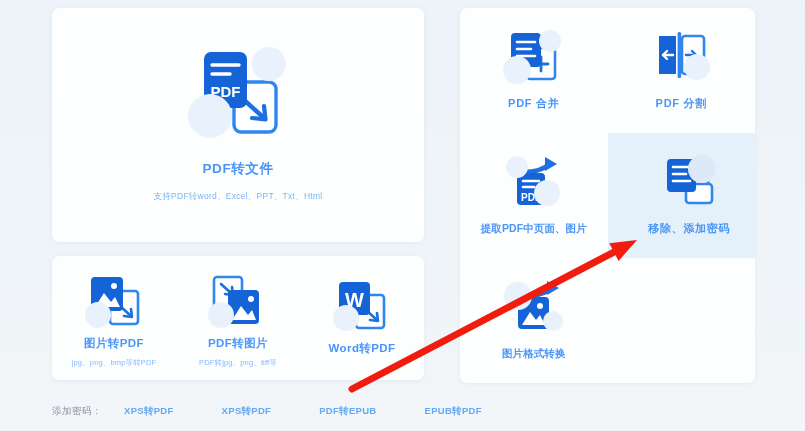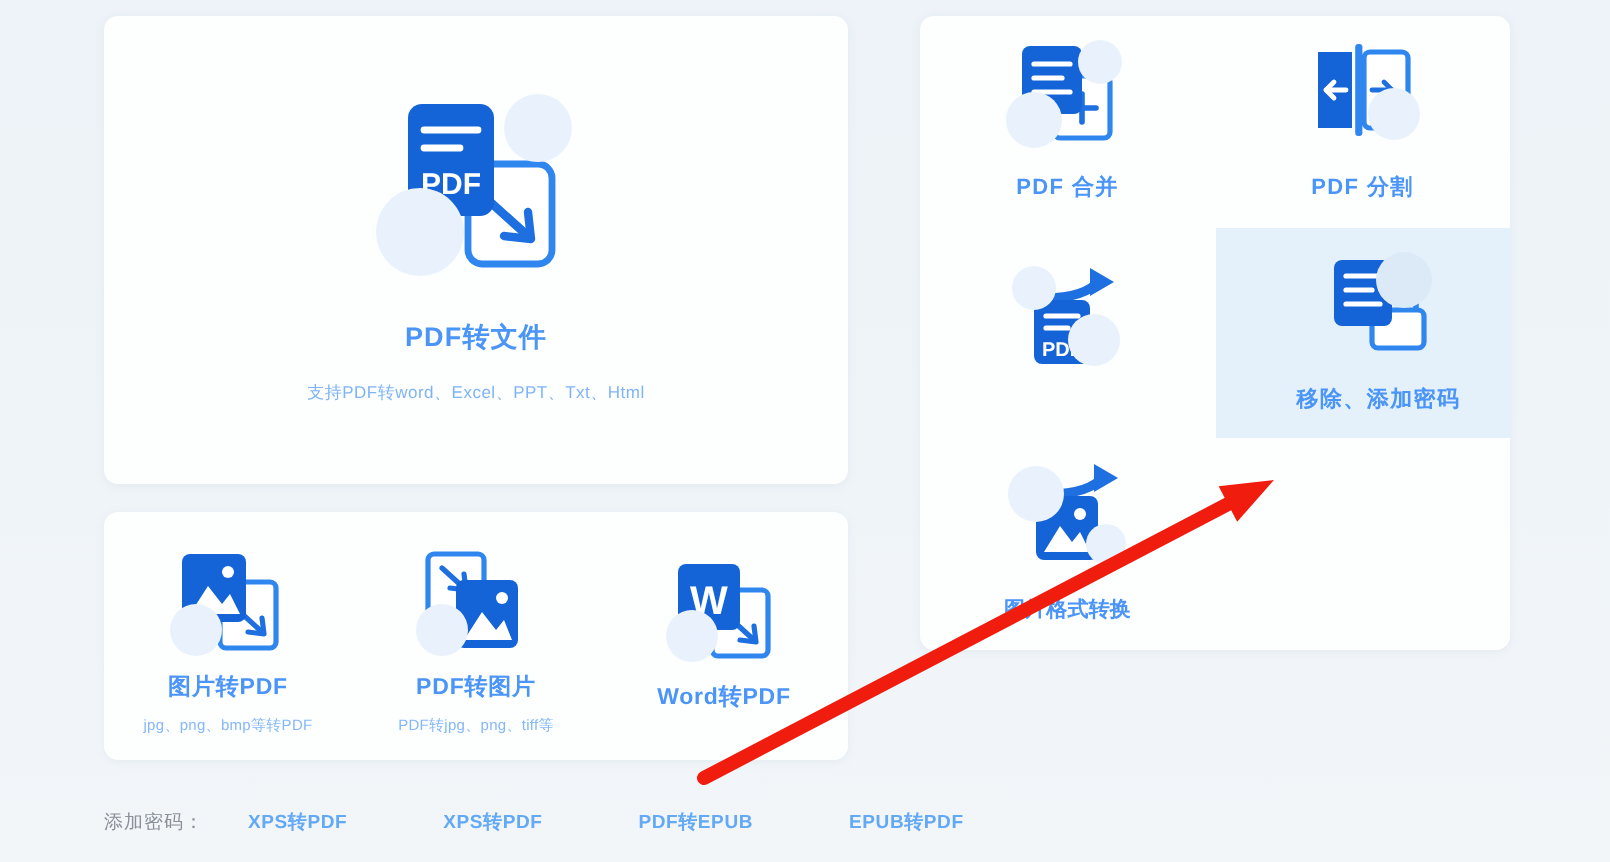--- a/index.html
+++ b/index.html
@@ -48,21 +48,21 @@
     display:flex; flex-direction:column;
     align-items:center; justify-content:center;
     padding-top:6px;
   }
   .trio-icon{ position:relative; width:56px; height:52px; margin-bottom:9px; }
   .trio-title{ font-size:11.5px; color:#4a95f7; font-weight:700; letter-spacing:.4px;
                margin-bottom:7px; white-space:nowrap; }
   .trio-sub{ font-size:7.5px; color:#85b8f8; letter-spacing:.15px; white-space:nowrap; }
 
   
-  #tools{ left:460px; top:8px; width:295px; height:317px; overflow:hidden; }
+  #tools{ left:460px; top:8px; width:295px; height:375px; overflow:hidden; }
   .grid{
     position:absolute; inset:0;
     display:grid;
     grid-template-columns:1fr 1fr;
     grid-template-rows:1fr 1fr 1fr;
   }
   .tool{
     display:flex; flex-direction:column;
     align-items:center; justify-content:center;
     position:relative;
@@ -234,20 +234,21 @@
             <path d="M18 16 C30 16 40 13 45 7" stroke="#1e6fe0" stroke-width="4.6" fill="none" stroke-linecap="round"></path>
             <polygon points="40,1 52,8 40,15" fill="#1e6fe0"></polygon>
             <rect x="12" y="17" width="28" height="32" rx="4" fill="#1464d8"></rect>
             <g stroke="#ffffff" stroke-width="2.6" stroke-linecap="round">
               <line x1="18" y1="25" x2="34" y2="25"></line>
               <line x1="18" y1="31" x2="29" y2="31"></line>
             </g>
             <text x="26" y="45" font-family="Liberation Sans, sans-serif" font-size="10" font-weight="bold" fill="#ffffff" text-anchor="middle">PDF</text>
           </svg>
         </div>
+        <div class="tool-label tight">提取PDF中页面、图片</div>
       </div>
 
       <div class="tool active" style="background: rgb(228, 241, 251);">
         <div class="tool-icon">
           <div class="blob" style="width:28px;height:28px;right:2px;top:0;background:#dceaf8;"></div>
           <svg width="58" height="54" viewBox="0 0 58 54">
             <path d="M32 30 v-6 a8 8 0 0 1 16 0 v6" fill="none" stroke="#2f86ef" stroke-width="2.8" stroke-linecap="round"></path>
             <rect x="26" y="29" width="26" height="19" rx="3" fill="#ffffff" stroke="#2f86ef" stroke-width="2.6"></rect>
             <rect x="7" y="4" width="29" height="33" rx="4" fill="#1464d8"></rect>
             <g stroke="#ffffff" stroke-width="2.6" stroke-linecap="round">

